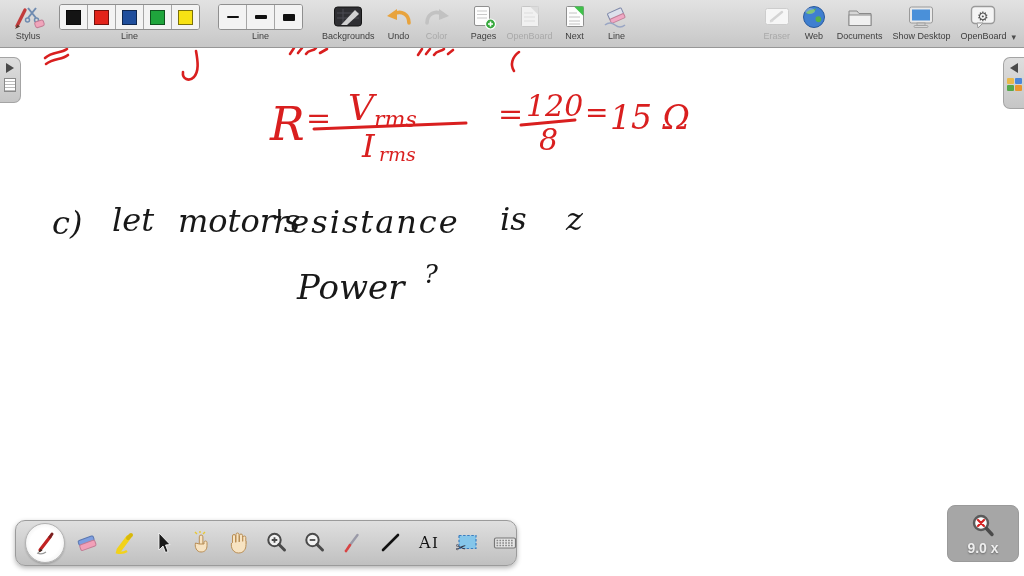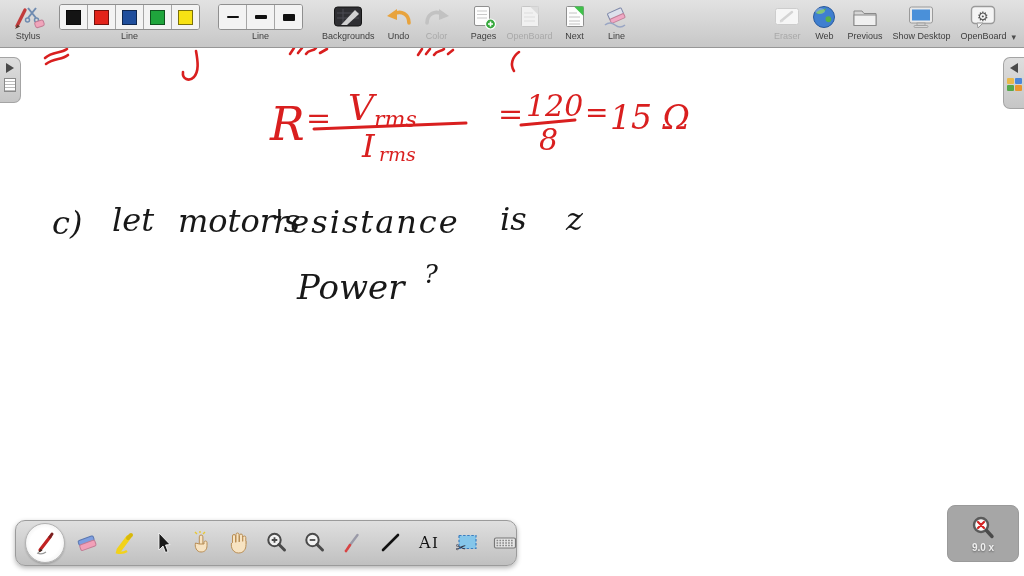--- a/index.html
+++ b/index.html
@@ -52,21 +52,21 @@
              box-shadow:0 2px 5px rgba(0,0,0,.3);display:flex;align-items:center;
              padding:0 9px;gap:5px;z-index:10;}
   .tool{width:33px;height:34px;display:flex;align-items:center;justify-content:center;cursor:pointer;flex:0 0 auto;}
   .tool.selected{width:38px;height:38px;background:radial-gradient(circle,#ffffff 55%,#e3e3e3);
                  border:1px solid #b2b2b2;border-radius:50%;box-shadow:0 1px 2px rgba(0,0,0,.2);}
 
   
   .zoomw{position:absolute;left:947px;top:505px;width:70px;height:55px;background:rgba(160,160,160,.94);
          border:1px solid #9a9a9a;border-radius:8px;z-index:8;display:flex;flex-direction:column;
          align-items:center;justify-content:center;cursor:pointer;}
-  .zoom-label{font-size:10px;font-weight:bold;color:#eeeeee;text-shadow:0 1px 2px rgba(0,0,0,.4);line-height:1;}
+  .zoom-label{font-size:14px;font-weight:bold;color:#eeeeee;text-shadow:0 1px 2px rgba(0,0,0,.4);line-height:1;}
 </style>
 </head>
 <body>
 
 <div class="screen">
 
   <svg class="canvas-svg" width="1024" height="576" viewBox="0 0 1024 576">
 
     <g stroke="#d91f1f" stroke-width="2.6" fill="none" stroke-linecap="round">
       <path d="M45,58 C53,51 60,54 67,49"></path>
@@ -261,21 +261,21 @@
       <div class="tb-label">Web</div>
     </div>
 
     <div class="tb-item">
       <div class="tb-icon">
         <svg width="28" height="24" viewBox="0 0 28 24">
           <path d="M3,6 h8 l2,2.5 h12 v12 h-22 z" fill="#d6d6d6" stroke="#8a8a8a"></path>
           <rect x="3" y="10" width="22" height="10.5" fill="#f0f0f0" stroke="#8a8a8a"></rect>
         </svg>
       </div>
-      <div class="tb-label">Previous</div>
+      <div class="tb-label">Documents</div>
     </div>
 
     <div class="tb-item">
       <div class="tb-icon">
         <svg width="28" height="26" viewBox="0 0 28 26">
           <rect x="2.5" y="3" width="23" height="16" rx="2" fill="#e9e9e9" stroke="#9a9a9a"></rect>
           <rect x="5" y="5.5" width="18" height="11" fill="#4a90d9"></rect>
           <rect x="10" y="19" width="8" height="2.5" fill="#cfcfcf" stroke="#9a9a9a" stroke-width="0.8"></rect>
           <rect x="7" y="21.5" width="14" height="2" rx="1" fill="#d9d9d9" stroke="#9a9a9a" stroke-width="0.8"></rect>
         </svg>

